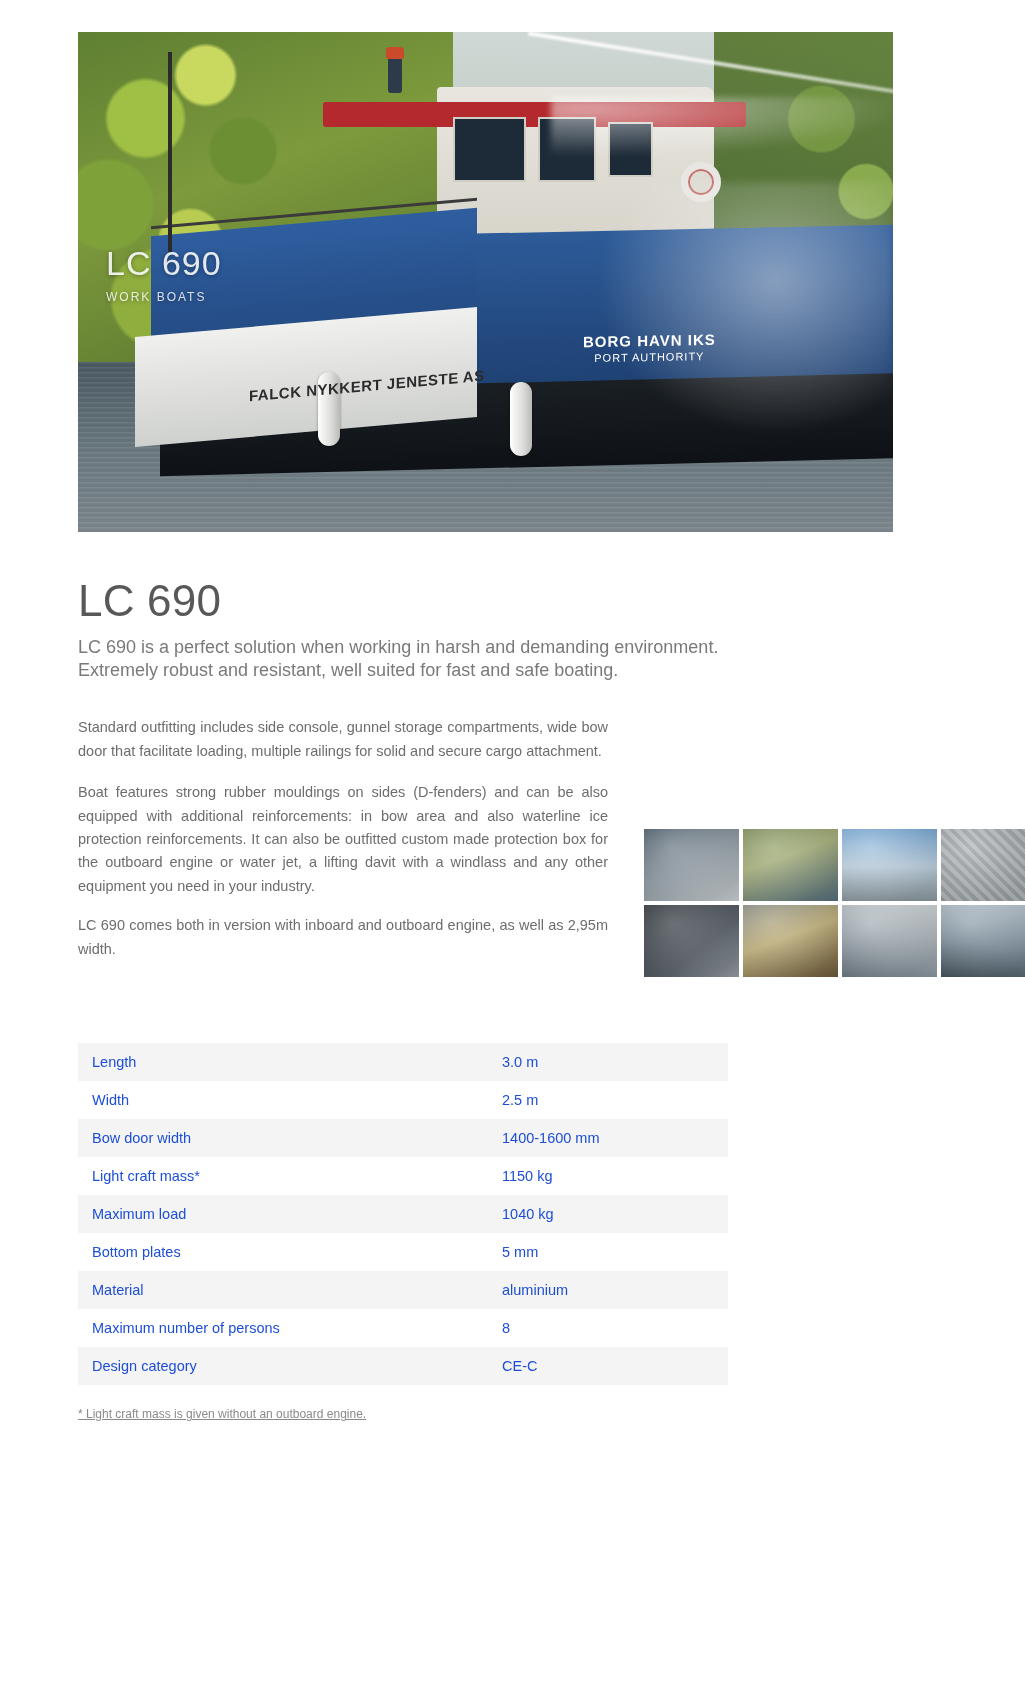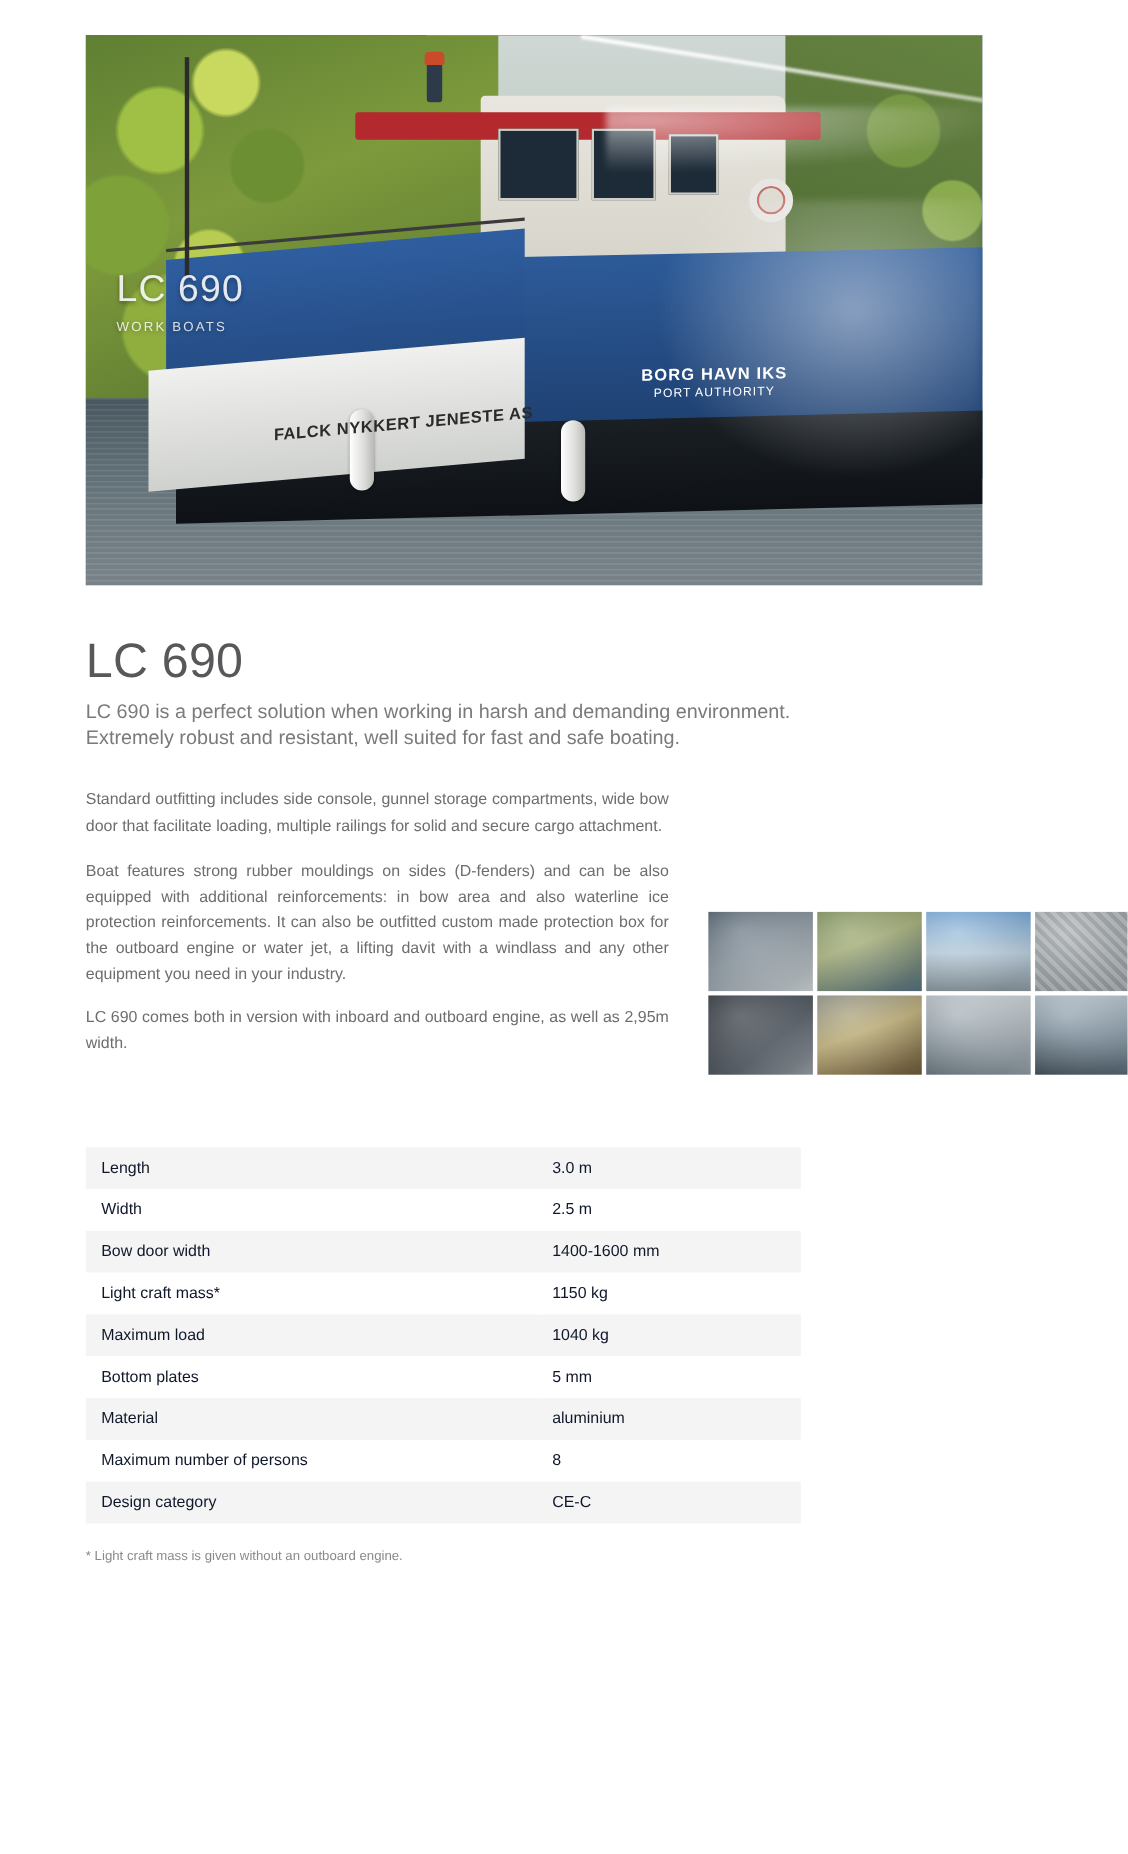--- a/index.html
+++ b/index.html
@@ -354,30 +354,31 @@
     margin: 66px 78px 0 78px;
     width: 650px;
   }
   table.specs {
     width: 100%;
     border-collapse: collapse;
     font-size: 14.5px;
   }
   table.specs td {
     padding: 11px 14px;
-    color: #0f172a;
+    color: #1d4ed8;
     border: none;
   }
   table.specs tr:nth-child(odd) { background: #f4f4f4; }
   table.specs tr:nth-child(even) { background: #ffffff; }
   table.specs td.key { width: 410px; }
   .footnote {
     margin: 22px 78px 40px 78px;
     font-size: 12px;
     color: #8a8a8c;
+    text-decoration: underline;
   }
 </style>
 </head>
 <body>
 
 <div class="page">
 
   <div class="hero-wrap">
     <div class="hero-photo">
       <div class="sky-haze"></div>

